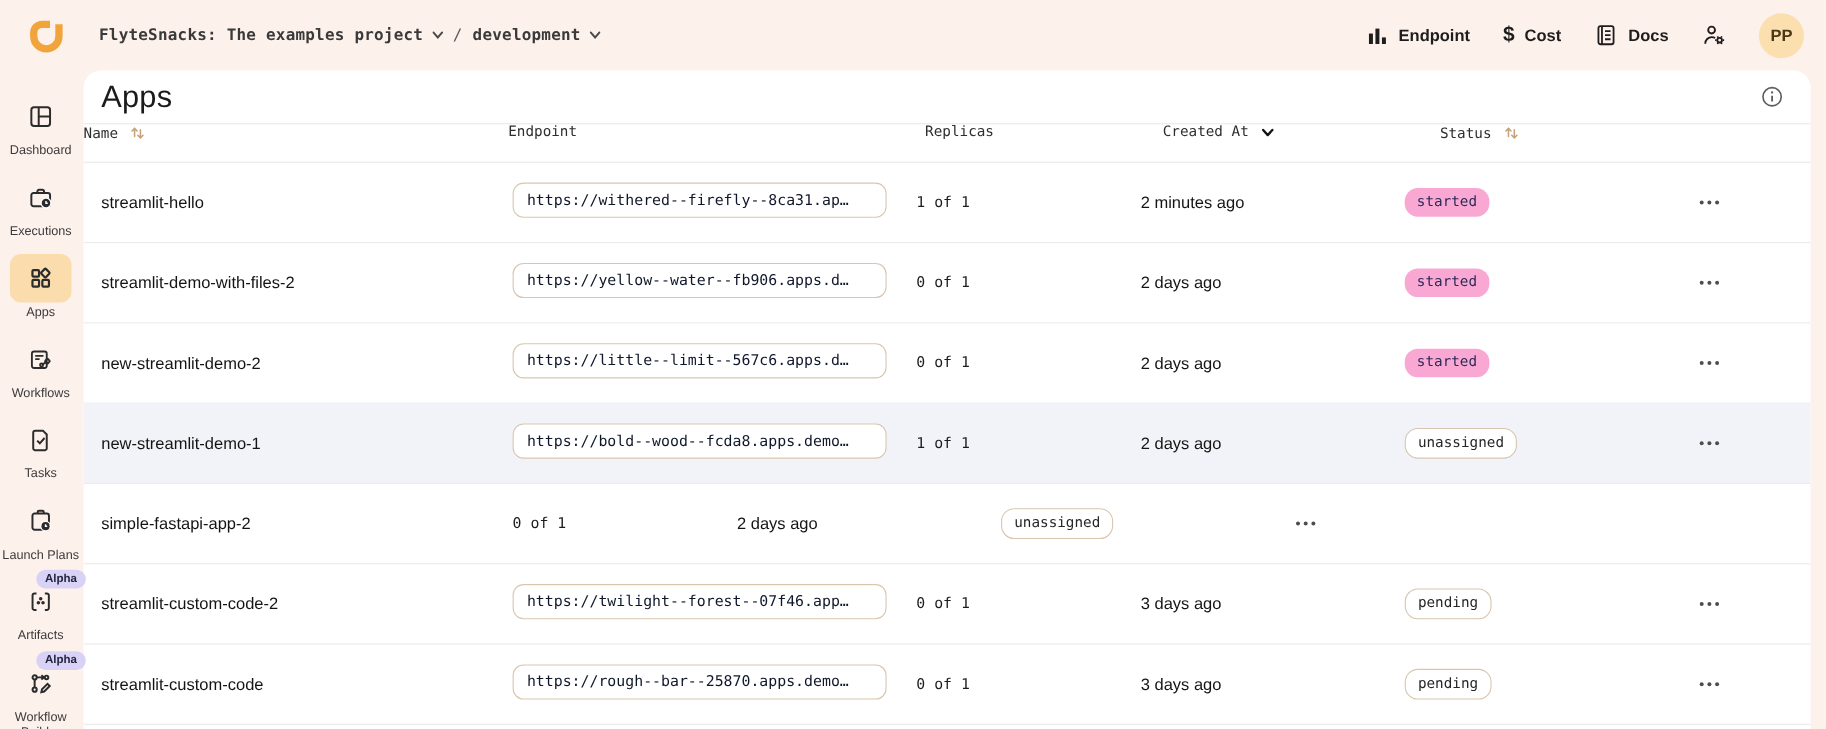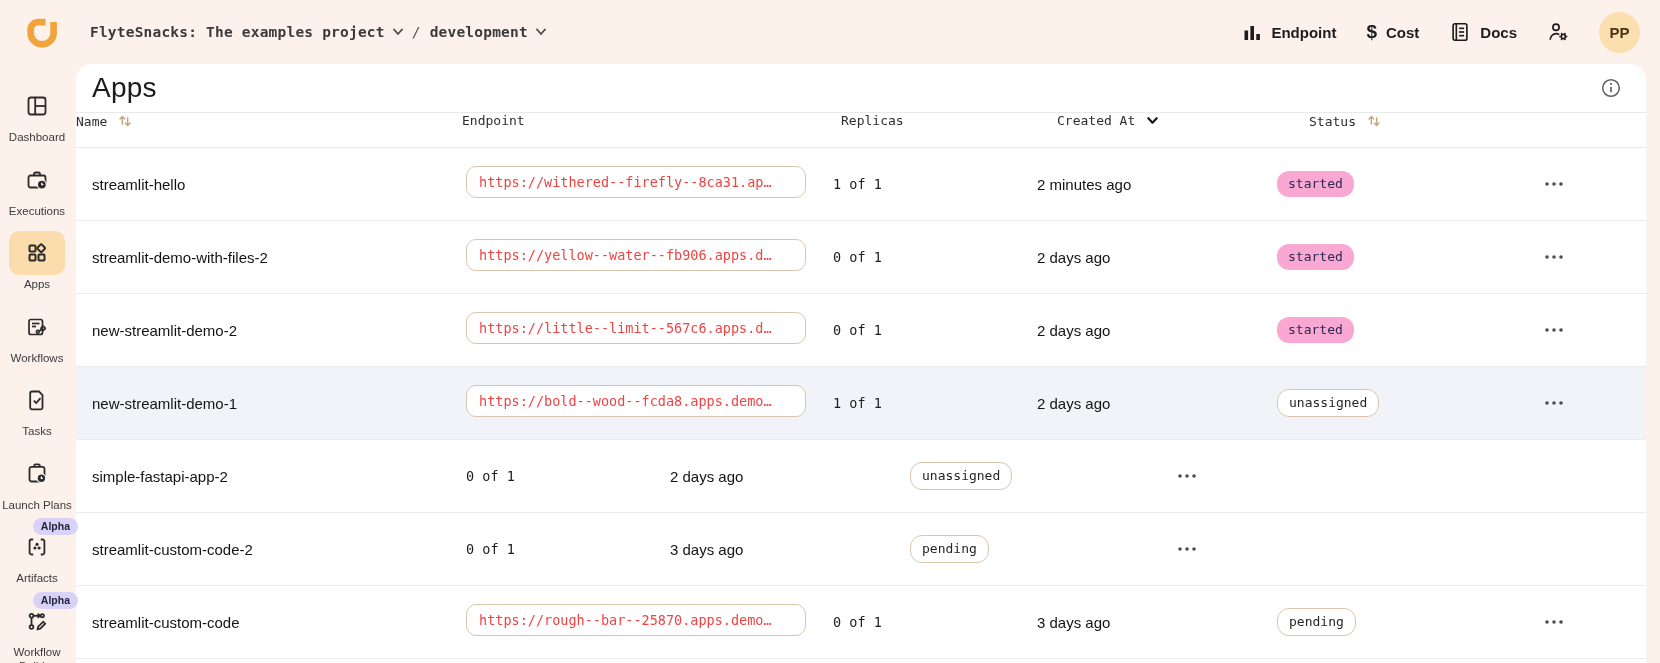--- a/index.html
+++ b/index.html
@@ -52,21 +52,21 @@
   .c-endpoint { width:367px; }
   .c-replicas { width:204px; }
   .c-created  { width:240px; }
   .c-status   { width:265px; }
   .c-actions  { flex:1; }
 
   .app-row { height:73px; display:flex; align-items:center; padding-left:16px; border-bottom:1px solid #ececec; }
   .app-row.highlight { background:#f1f3f8; }
   .cell-name { font-size:15px; color:#141414; }
   .endpoint-pill { display:inline-block; width:340px; border:1px solid #d9c6ae; border-radius:10px;
-    padding:7px 12px; font-family:"DejaVu Sans Mono", monospace; font-size:13.5px; color:#ef4444;
+    padding:7px 12px; font-family:"DejaVu Sans Mono", monospace; font-size:13.5px; color:#0f172a;
     white-space:nowrap; overflow:hidden; background:#fff; cursor:pointer; }
   .cell-replicas { font-family:"DejaVu Sans Mono", monospace; font-size:13.5px; color:#1d1d1d; }
   .cell-created { font-size:15px; color:#141414; }
   .badge { display:inline-block; font-family:"DejaVu Sans Mono", monospace; font-size:13px;
     padding:5px 11px; border-radius:12px; line-height:1.25; }
   .badge.filled  { background:#f9a8d4; color:#2c2a55; }
   .badge.outline { background:#ffffff; border:1px solid #d9c6ae; color:#262626; }
   .dots-btn { display:flex; align-items:center; cursor:pointer; padding:6px 2px; }
 </style>
 </head>
@@ -387,20 +387,23 @@
           <circle cx="3" cy="3" r="1.8" fill="#4d4d4d"></circle>
           <circle cx="10" cy="3" r="1.8" fill="#4d4d4d"></circle>
           <circle cx="17" cy="3" r="1.8" fill="#4d4d4d"></circle>
         </svg>
       </span>
     </div>
   </div>
 
   <div class="app-row">
     <div class="c-name cell-name">streamlit-custom-code-2</div>
+    <div class="c-endpoint">
+      <span class="endpoint-pill">https://twilight--forest--07f46.app…</span>
+    </div>
     <div class="c-replicas cell-replicas">0 of 1</div>
     <div class="c-created cell-created">3 days ago</div>
     <div class="c-status">
       <span class="badge outline">pending</span>
     </div>
     <div class="c-actions">
       <span class="dots-btn">
         <svg width="20" height="6" viewBox="0 0 20 6">
           <circle cx="3" cy="3" r="1.8" fill="#4d4d4d"></circle>
           <circle cx="10" cy="3" r="1.8" fill="#4d4d4d"></circle>

